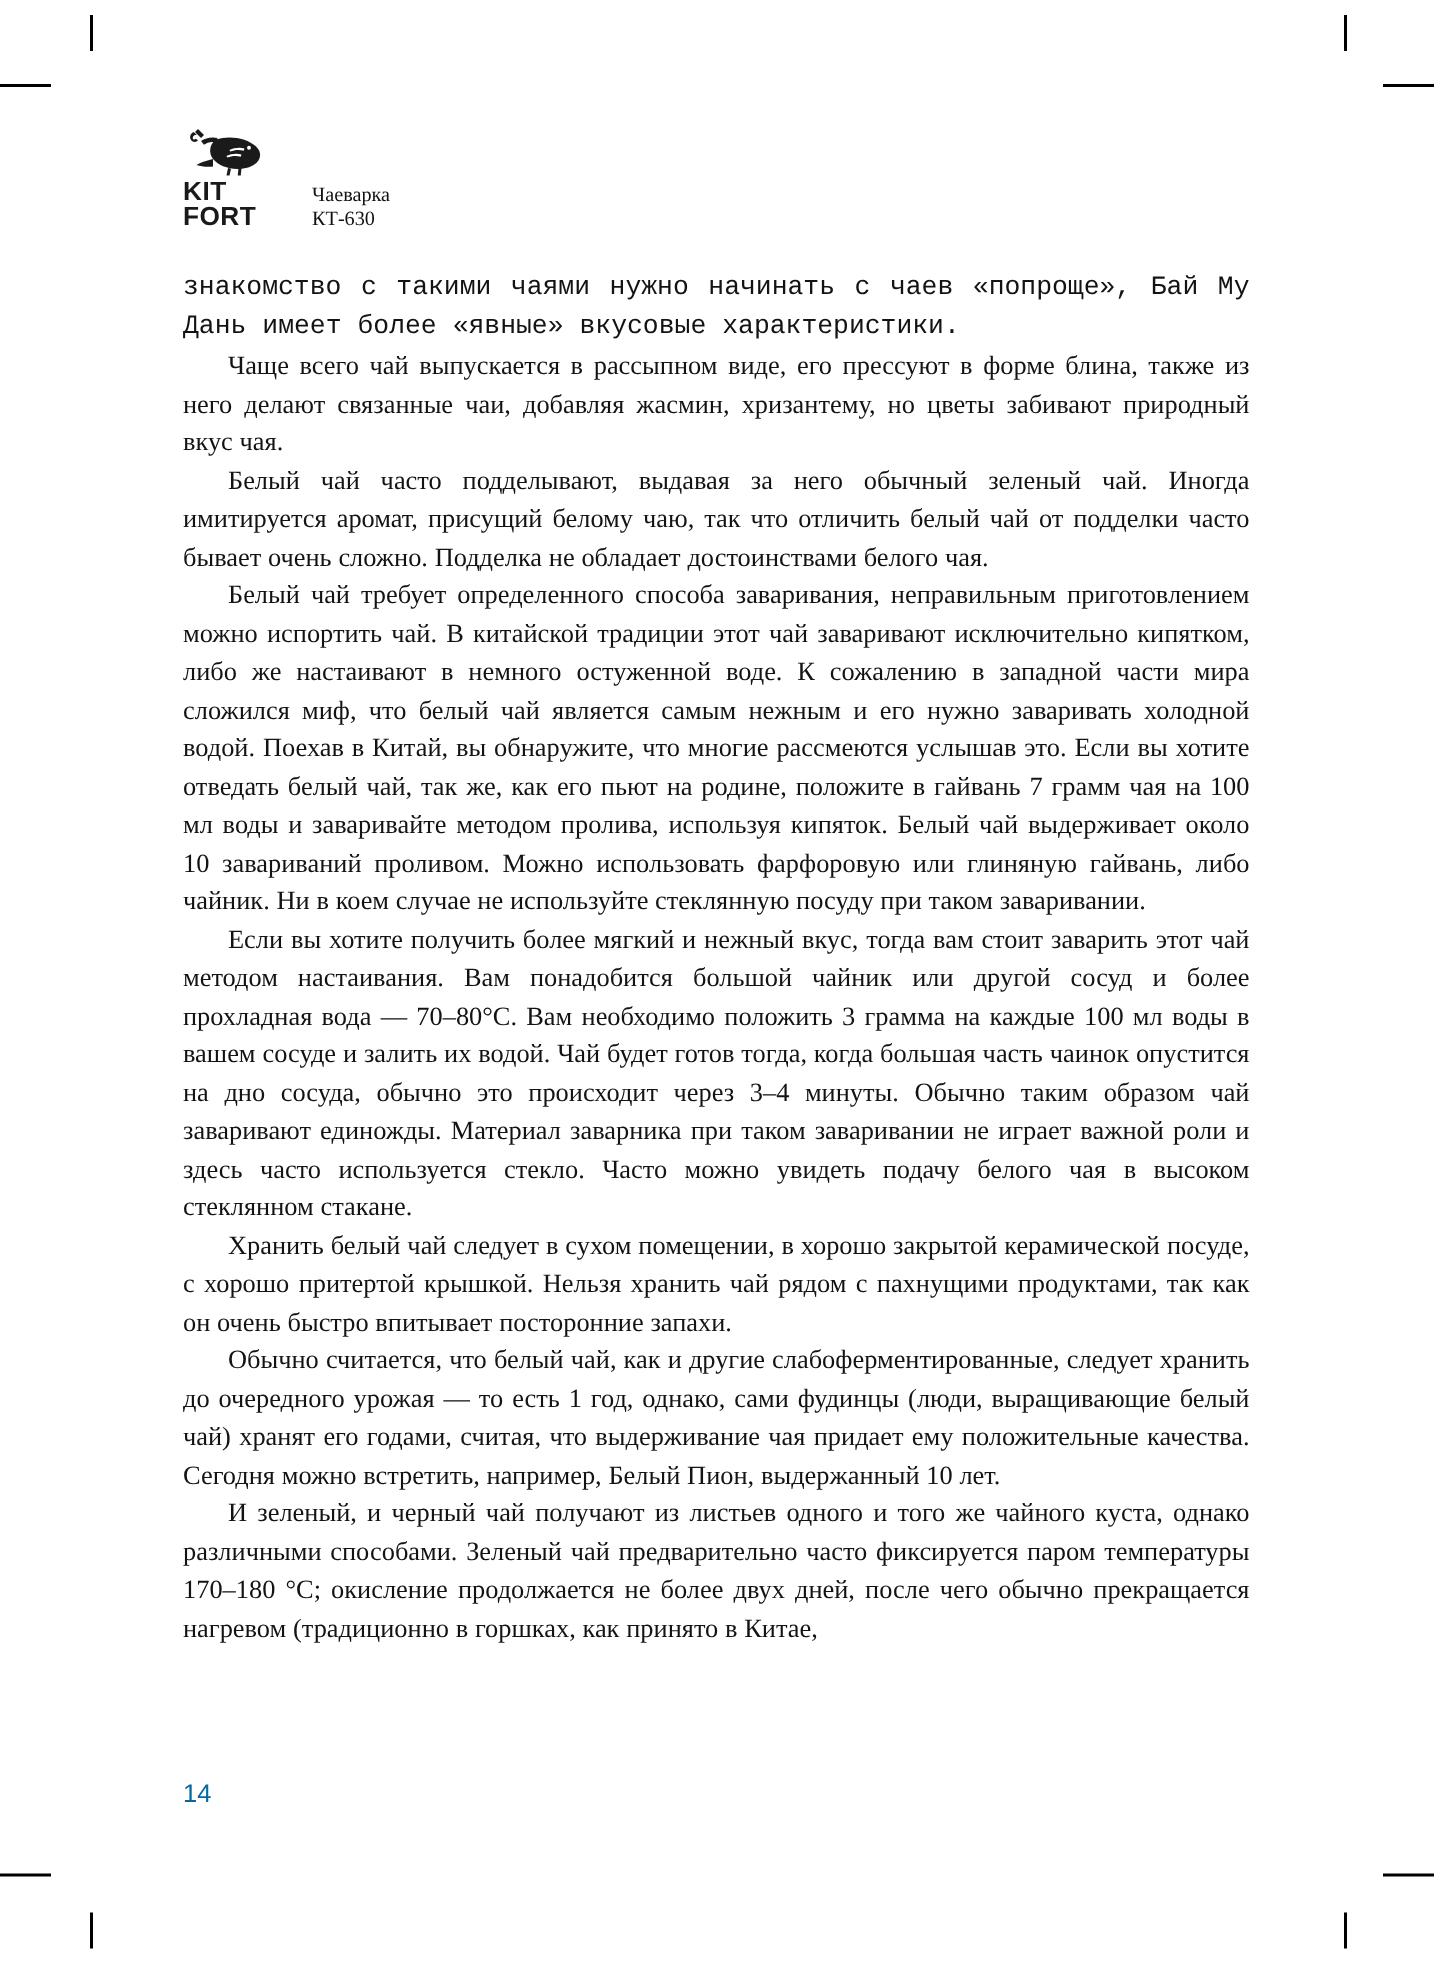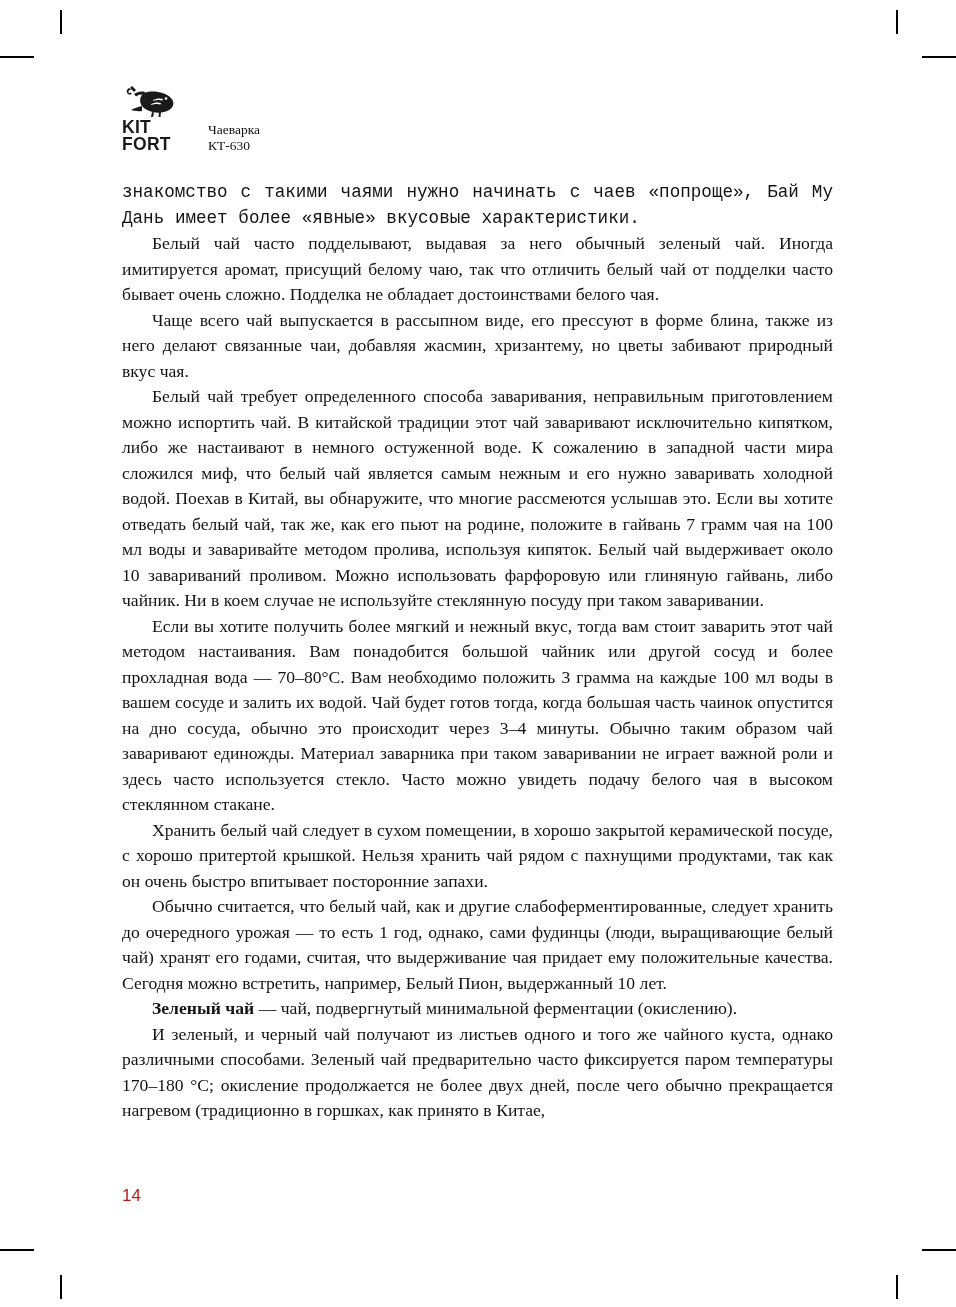--- a/index.html
+++ b/index.html
@@ -102,21 +102,21 @@
   .lead { font-weight: bold; }
   .gap-before { margin-top: 18px; }
 
   
   .folio {
     position: absolute;
     left: 122px;
     top: 1186px;
     font-family: "Liberation Sans", "DejaVu Sans", sans-serif;
     font-size: 17px;
-    color: #b91c1c;
+    color: #0369a1;
   }
 </style>
 </head>
 <body>
 
 <div class="page">
 
   <div class="cropmark cm-v cm-tl-v"></div>
   <div class="cropmark cm-h cm-tl-h"></div>
   <div class="cropmark cm-v cm-tr-v"></div>
@@ -159,27 +159,26 @@
 
     <div class="model-block">
       <div class="model-name">Чаеварка</div>
       <div class="model-code">КТ-630</div>
     </div>
   </div>
 
   <div class="content">
 
     <p class="para noindent">знакомство с такими чаями нужно начинать с чаев «попроще», Бай Му Дань имеет более «явные» вкусовые характеристики.</p>
+    <p class="para">Чаще всего чай выпускается в рассыпном виде, его прессуют в форме блина, также из него делают связанные чаи, добавляя жасмин, хризантему, но цветы забивают природный вкус чая.</p>
     <p class="para">Белый чай часто подделывают, выдавая за него обычный зеленый чай. Иногда имитируется аромат, присущий белому чаю, так что отличить белый чай от подделки часто бывает очень сложно. Подделка не обладает достоинствами белого чая.</p>
-    <p class="para">Чаще всего чай выпускается в рассыпном виде, его прессуют в форме блина, также из него делают связанные чаи, добавляя жасмин, хризантему, но цветы забивают природный вкус чая.</p>
     <p class="para">Белый чай требует определенного способа заваривания, неправильным приготовлением можно испортить чай. В китайской традиции этот чай заваривают исключительно кипятком, либо же настаивают в немного остуженной воде. К сожалению в западной части мира сложился миф, что белый чай является самым нежным и его нужно заваривать холодной водой. Поехав в Китай, вы обнаружите, что многие рассмеются услышав это. Если вы хотите отведать белый чай, так же, как его пьют на родине, положите в гайвань 7 грамм чая на 100 мл воды и заваривайте методом пролива, используя кипяток. Белый чай выдерживает около 10 завариваний проливом. Можно использовать фарфоровую или глиняную гайвань, либо чайник. Ни в коем случае не используйте стеклянную посуду при таком заваривании.</p>
     <p class="para">Если вы хотите получить более мягкий и нежный вкус, тогда вам стоит заварить этот чай методом настаивания. Вам понадобится большой чайник или другой сосуд и более прохладная вода — 70–80°С. Вам необходимо положить 3 грамма на каждые 100 мл воды в вашем сосуде и залить их водой. Чай будет готов тогда, когда большая часть чаинок опустится на дно сосуда, обычно это происходит через 3–4 минуты. Обычно таким образом чай заваривают единожды. Материал заварника при таком заваривании не играет важной роли и здесь часто используется стекло. Часто можно увидеть подачу белого чая в высоком стеклянном стакане.</p>
     <p class="para">Хранить белый чай следует в сухом помещении, в хорошо закрытой керамической посуде, с хорошо притертой крышкой. Нельзя хранить чай рядом с пахнущими продуктами, так как он очень быстро впитывает посторонние запахи.</p>
     <p class="para">Обычно считается, что белый чай, как и другие слабоферментированные, следует хранить до очередного урожая — то есть 1 год, однако, сами фудинцы (люди, выращивающие белый чай) хранят его годами, считая, что выдерживание чая придает ему положительные качества. Сегодня можно встретить, например, Белый Пион, выдержанный 10 лет.</p>
 
-    <p class="para gap-before"><span class="lead">Зеленый чай</span><span> — чай, подвергнутый минимальной ферментации (окислению).</span></p>
 
     <p class="para">И зеленый, и черный чай получают из листьев одного и того же чайного куста, однако различными способами. Зеленый чай предварительно часто фиксируется паром температуры 170–180 °С; окисление продолжается не более двух дней, после чего обычно прекращается нагревом (традиционно в горшках, как принято в Китае,</p>
   </div>
 
   <div class="folio">14</div>
 
 </div>
 
 </body></html>

